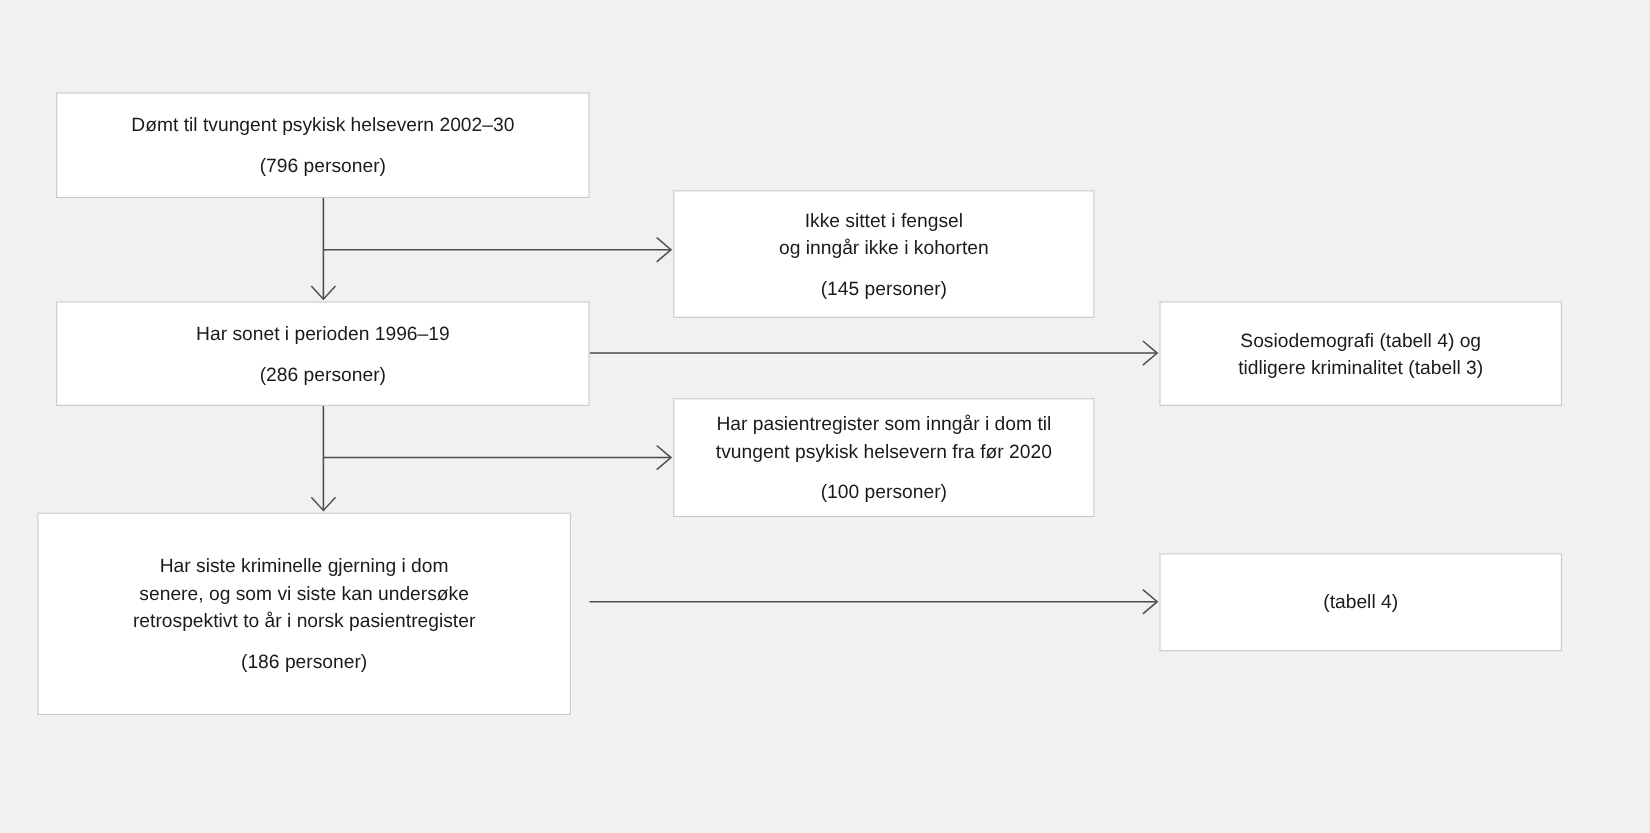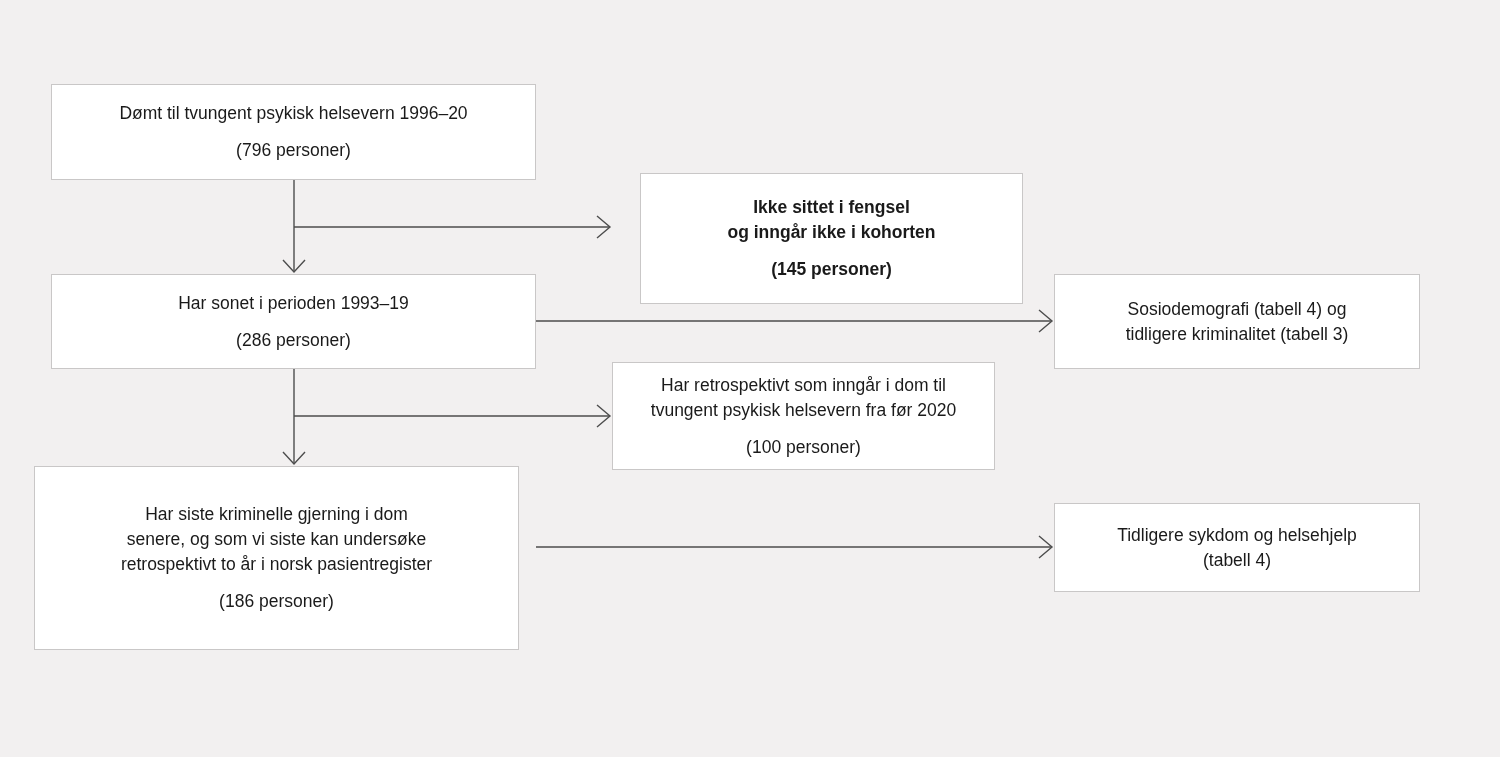--- a/index.html
+++ b/index.html
@@ -47,21 +47,21 @@
     white-space: nowrap;
   }
   .node .count {
     display: block;
     white-space: nowrap;
     margin-top: 12px;
   }
 
   
   #node-cohort-source   { left: 51px;   top: 84px;  width: 485px; height: 96px; }
-  #node-not-imprisoned  { left: 640px;  top: 173px; width: 383px; height: 131px; font-weight: bold; }
+  #node-not-imprisoned  { left: 612px;  top: 173px; width: 383px; height: 116px; }
   #node-served-sentence { left: 51px;   top: 274px; width: 485px; height: 95px; }
   #node-sociodemography { left: 1054px; top: 274px; width: 366px; height: 95px; }
   #node-crime-before-2011 { left: 612px; top: 362px; width: 383px; height: 108px; }
   #node-last-crime-2011 { left: 34px;   top: 466px; width: 485px; height: 184px; }
   #node-prior-illness   { left: 1054px; top: 503px; width: 366px; height: 89px; }
 </style>
 </head>
 <body>
 
 <div id="flowchart">
@@ -96,51 +96,50 @@
 
       <g>
         <path d="M 536 547 L 1051 547"></path>
         <path d="M 1039 536 L 1052 547 L 1039 558"></path>
       </g>
 
     </g>
   </svg>
 
   <div class="node" id="node-cohort-source">
-    <span class="line">Dømt til tvungent psykisk helsevern 1996–20</span>
+    <span class="line">Dømt til tvungent psykisk helsevern 2002–30</span>
     <span class="count">(796 personer)</span>
   </div>
 
   <div class="node" id="node-not-imprisoned">
     <span class="line">Ikke sittet i fengsel</span>
     <span class="line">og inngår ikke i kohorten</span>
     <span class="count">(145 personer)</span>
   </div>
 
   <div class="node" id="node-served-sentence">
-    <span class="line">Har sonet i perioden 1993–19</span>
+    <span class="line">Har sonet i perioden 1996–19</span>
     <span class="count">(286 personer)</span>
   </div>
 
   <div class="node" id="node-sociodemography">
     <span class="line">Sosiodemografi (tabell 4) og</span>
     <span class="line">tidligere kriminalitet (tabell 3)</span>
   </div>
 
   <div class="node" id="node-crime-before-2011">
-    <span class="line">Har retrospektivt som inngår i dom til</span>
+    <span class="line">Har pasientregister som inngår i dom til</span>
     <span class="line">tvungent psykisk helsevern fra før 2020</span>
     <span class="count">(100 personer)</span>
   </div>
 
   <div class="node" id="node-last-crime-2011">
     <span class="line">Har siste kriminelle gjerning i dom</span>
     <span class="line">senere, og som vi siste kan undersøke</span>
     <span class="line">retrospektivt to år i norsk pasientregister</span>
     <span class="count">(186 personer)</span>
   </div>
 
   <div class="node" id="node-prior-illness">
-    <span class="line">Tidligere sykdom og helsehjelp</span>
     <span class="line">(tabell 4)</span>
   </div>
 
 </div>
 
 </body></html>

